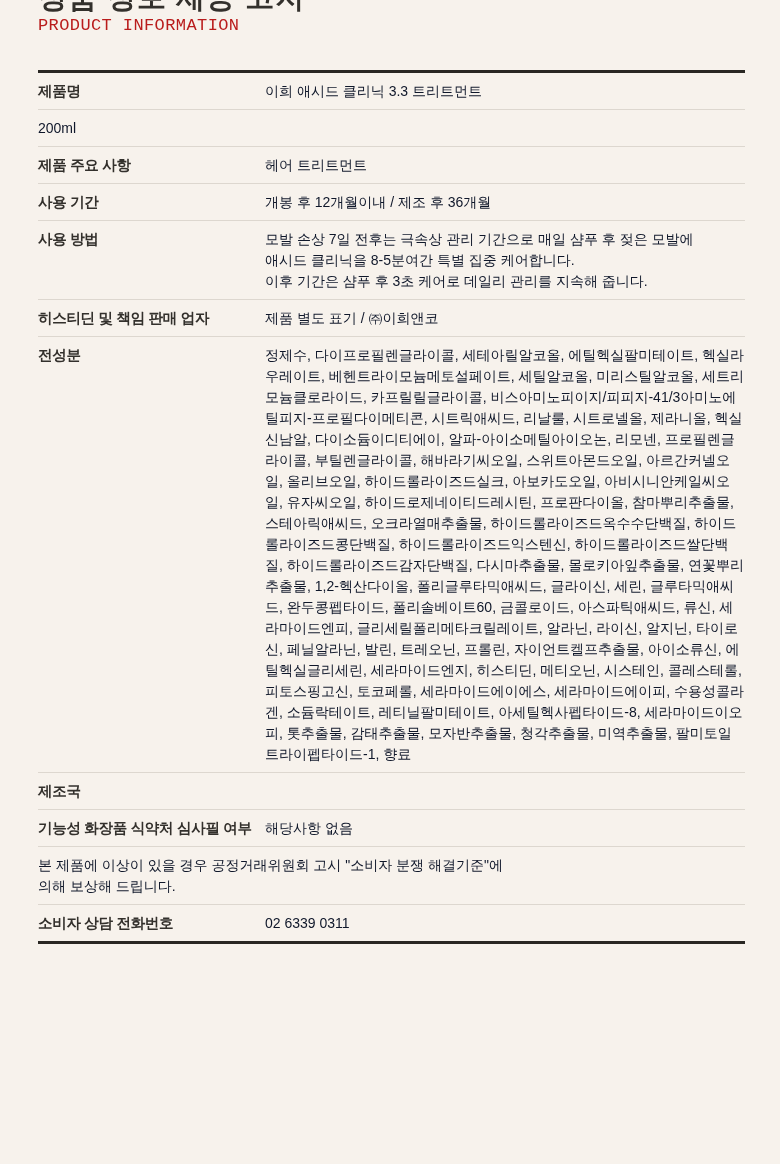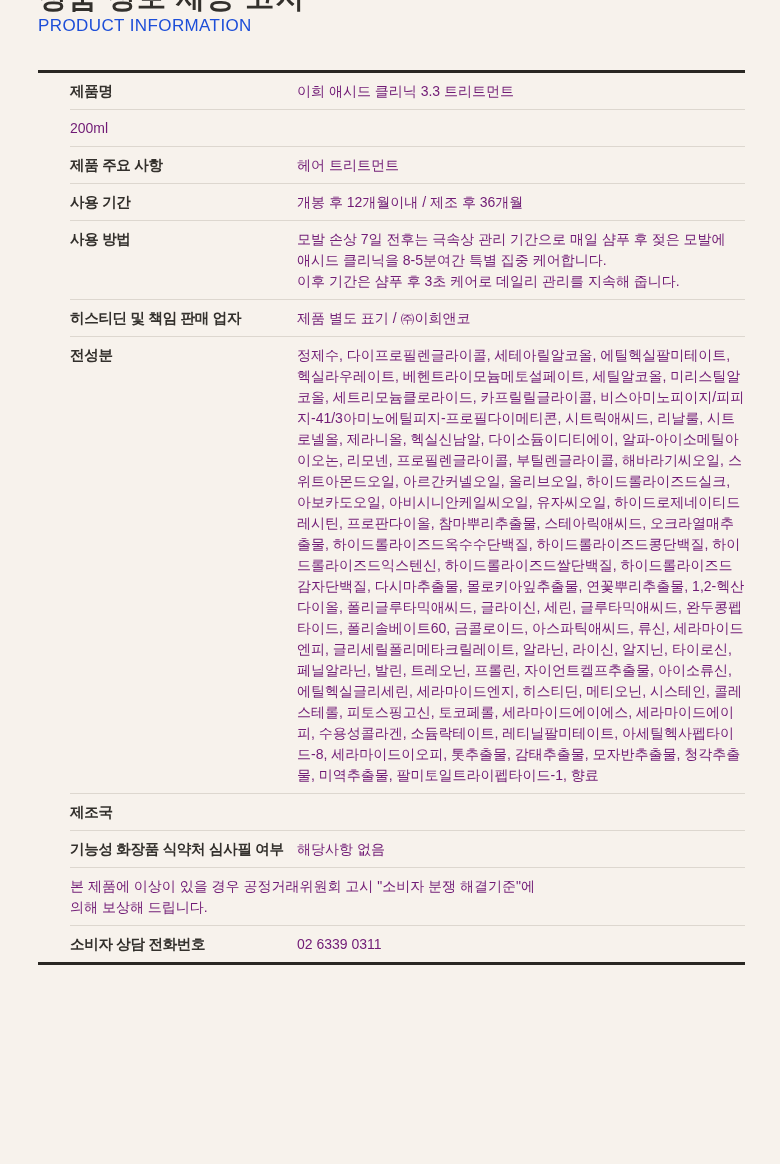--- a/index.html
+++ b/index.html
@@ -18,53 +18,53 @@
     font-size:29px;
     font-weight:700;
     color:#33302c;
     letter-spacing:1px;
     white-space:nowrap;
     line-height:1;
   }
   .title-en {
     margin-top:4px;
     font-size:17px;
-    color:#1d4ed8;
+    color:#b91c1c;
     letter-spacing:0.4px;
     line-height:1.2;
+    font-family:Liberation Mono, monospace;
   }
 
   .info-table {
     margin-top:34px;
     border-top:3px solid #2a2723;
     border-bottom:3px solid #2a2723;
   }
   .row {
     display:flex;
     padding:8px 0 7px 0;
     border-bottom:1px solid #ddd7cf;
-    margin-left:32px;
   }
   .row:last-child { border-bottom:none; }
   .row-label {
     flex:none;
     width:227px;
     padding-right:8px;
     box-sizing:border-box;
     font-size:14.5px;
     font-weight:700;
     color:#33302c;
     letter-spacing:-0.3px;
     line-height:21px;
   }
   .row-value {
     flex:1;
     font-size:14px;
     line-height:21px;
-    color:#701a75;
+    color:#0f172a;
     white-space:pre-wrap;
     word-wrap:break-word;
   }
 </style>
 </head>
 <body>
 
 <div class="page">
 
   <div class="header">

